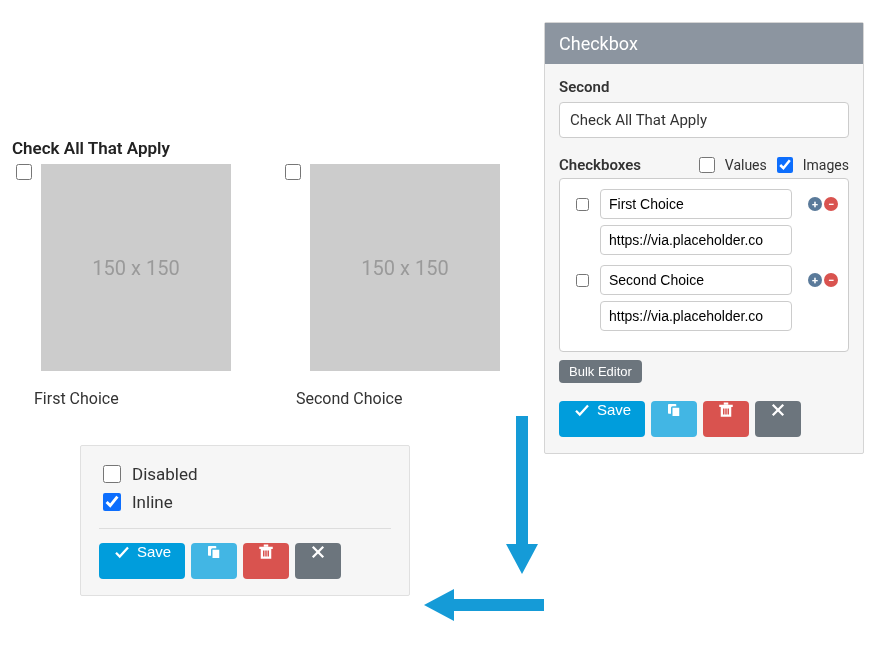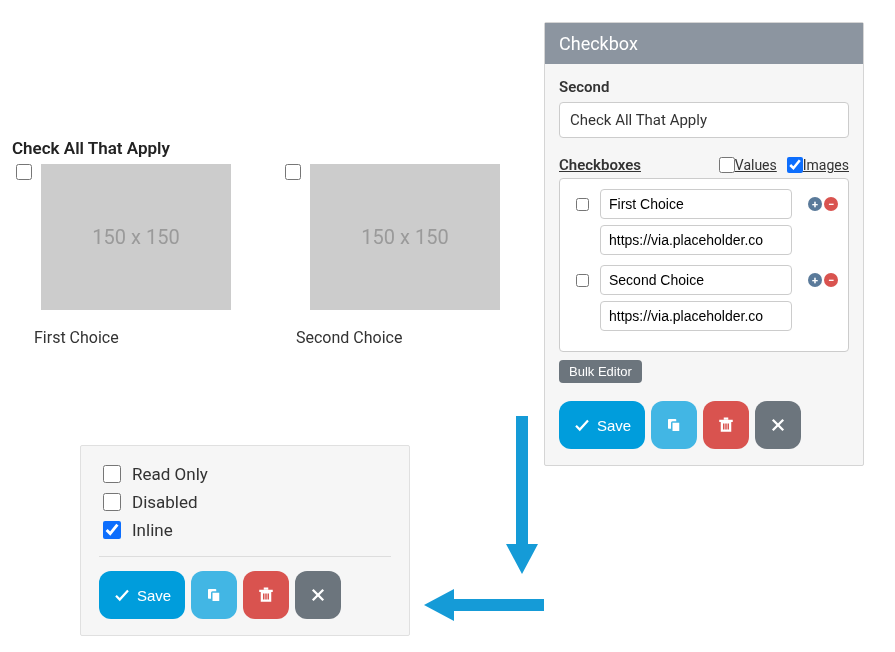--- a/index.html
+++ b/index.html
@@ -36,21 +36,21 @@
     align-items: flex-start;
     gap: 6px;
   }
   .choice input[type=checkbox] {
     margin-top: 0;
     width: 16px;
     height: 16px;
   }
   .choice .img-placeholder {
     width: 190px;
-    height: 146px;
+    height: 207px;
     background: #cccccc;
     display: flex;
     align-items: center;
     justify-content: center;
     color: #9a9a9a;
     font-size: 20px;
   }
   .choice-labels {
     display: flex;
     gap: 50px;
@@ -89,26 +89,26 @@
   .left-panel .divider {
     height: 1px;
     background: #ddd;
     margin: 14px 0 14px 0;
   }
   .btn-row {
     display: flex;
     gap: 6px;
   }
   .btn {
-    height: 48px;
+    height: 36px;
     border: none;
-    border-radius: 12px;
+    border-radius: 4px;
     color: #fff;
     display: inline-flex;
-    align-items: center;
+    align-items: flex-start;
     justify-content: center;
     gap: 6px;
     font-size: 15px;
     cursor: pointer;
     padding: 0 14px;
   }
   .btn-save  { background: #009ddc; }
   .btn-copy  { background: #42b6e4; width: 46px; padding: 0; }
   .btn-del   { background: #d9534f; width: 46px; padding: 0; }
   .btn-close { background: #6c757d; width: 46px; padding: 0; }
@@ -150,34 +150,33 @@
     font-family: inherit;
   }
   .textarea { height: 88px; resize: none; }
 
   .cb-header {
     display: flex;
     align-items: center;
     justify-content: space-between;
     margin-top: 18px;
     margin-bottom: 4px;
-    text-decoration: underline;
   }
   .cb-header-right {
     display: flex;
     align-items: center;
     gap: 10px;
     font-size: 14px;
   }
   .cb-header-right input[type=checkbox] {
     width: 16px; height: 16px;
     accent-color: #0d6efd;
     margin: 0;
   }
-  .cb-header-right label { display:flex; align-items:center; gap:0; }
+  .cb-header-right label { display:flex; align-items:center; gap:10px; }
 
   .cb-list {
     border: 1px solid #ccc;
     border-radius: 4px;
     background: #fff;
     padding: 10px 10px;
   }
   .cb-item {
     display: grid;
     grid-template-columns: 24px 1fr 40px;
@@ -261,24 +260,20 @@
       <div class="img-placeholder">150 x 150</div>
     </div>
   </div>
   <div class="choice-labels">
     <div class="choice-label">First Choice</div>
     <div class="choice-label">Second Choice</div>
   </div>
 </div>
 
 <div class="left-panel">
-  <div class="opt-row">
-    <input type="checkbox" style="">
-    <span>Read Only</span>
-  </div>
   <div class="opt-row">
     <input type="checkbox" style="">
     <span>Disabled</span>
   </div>
   <div class="opt-row">
     <input type="checkbox" checked="" style="">
     <span>Inline</span>
   </div>
   <div class="divider"></div>
   <div class="btn-row">

